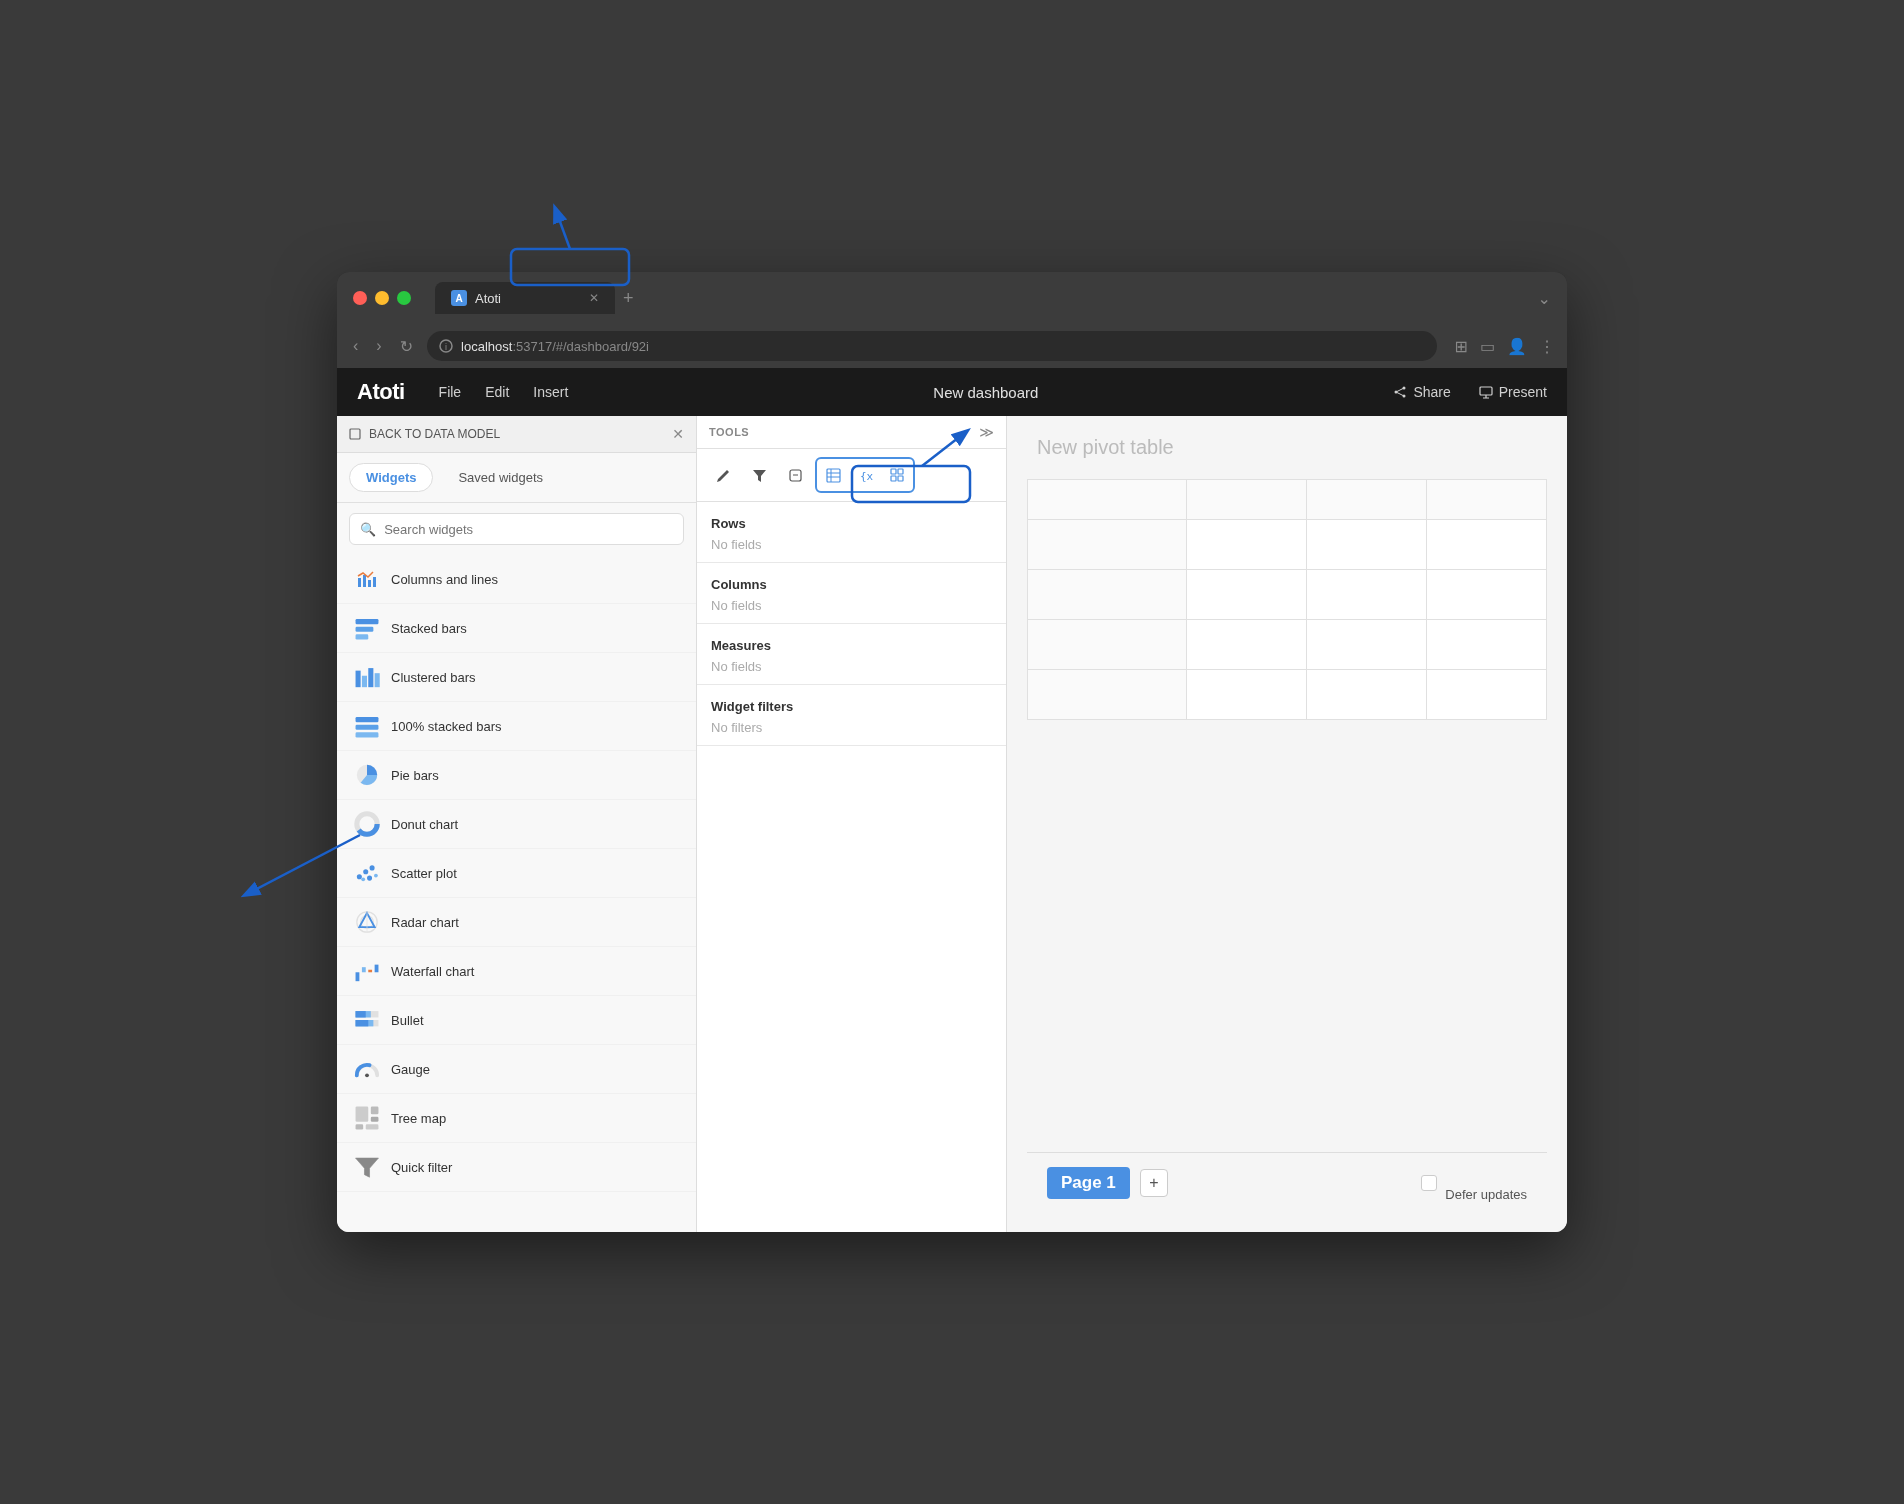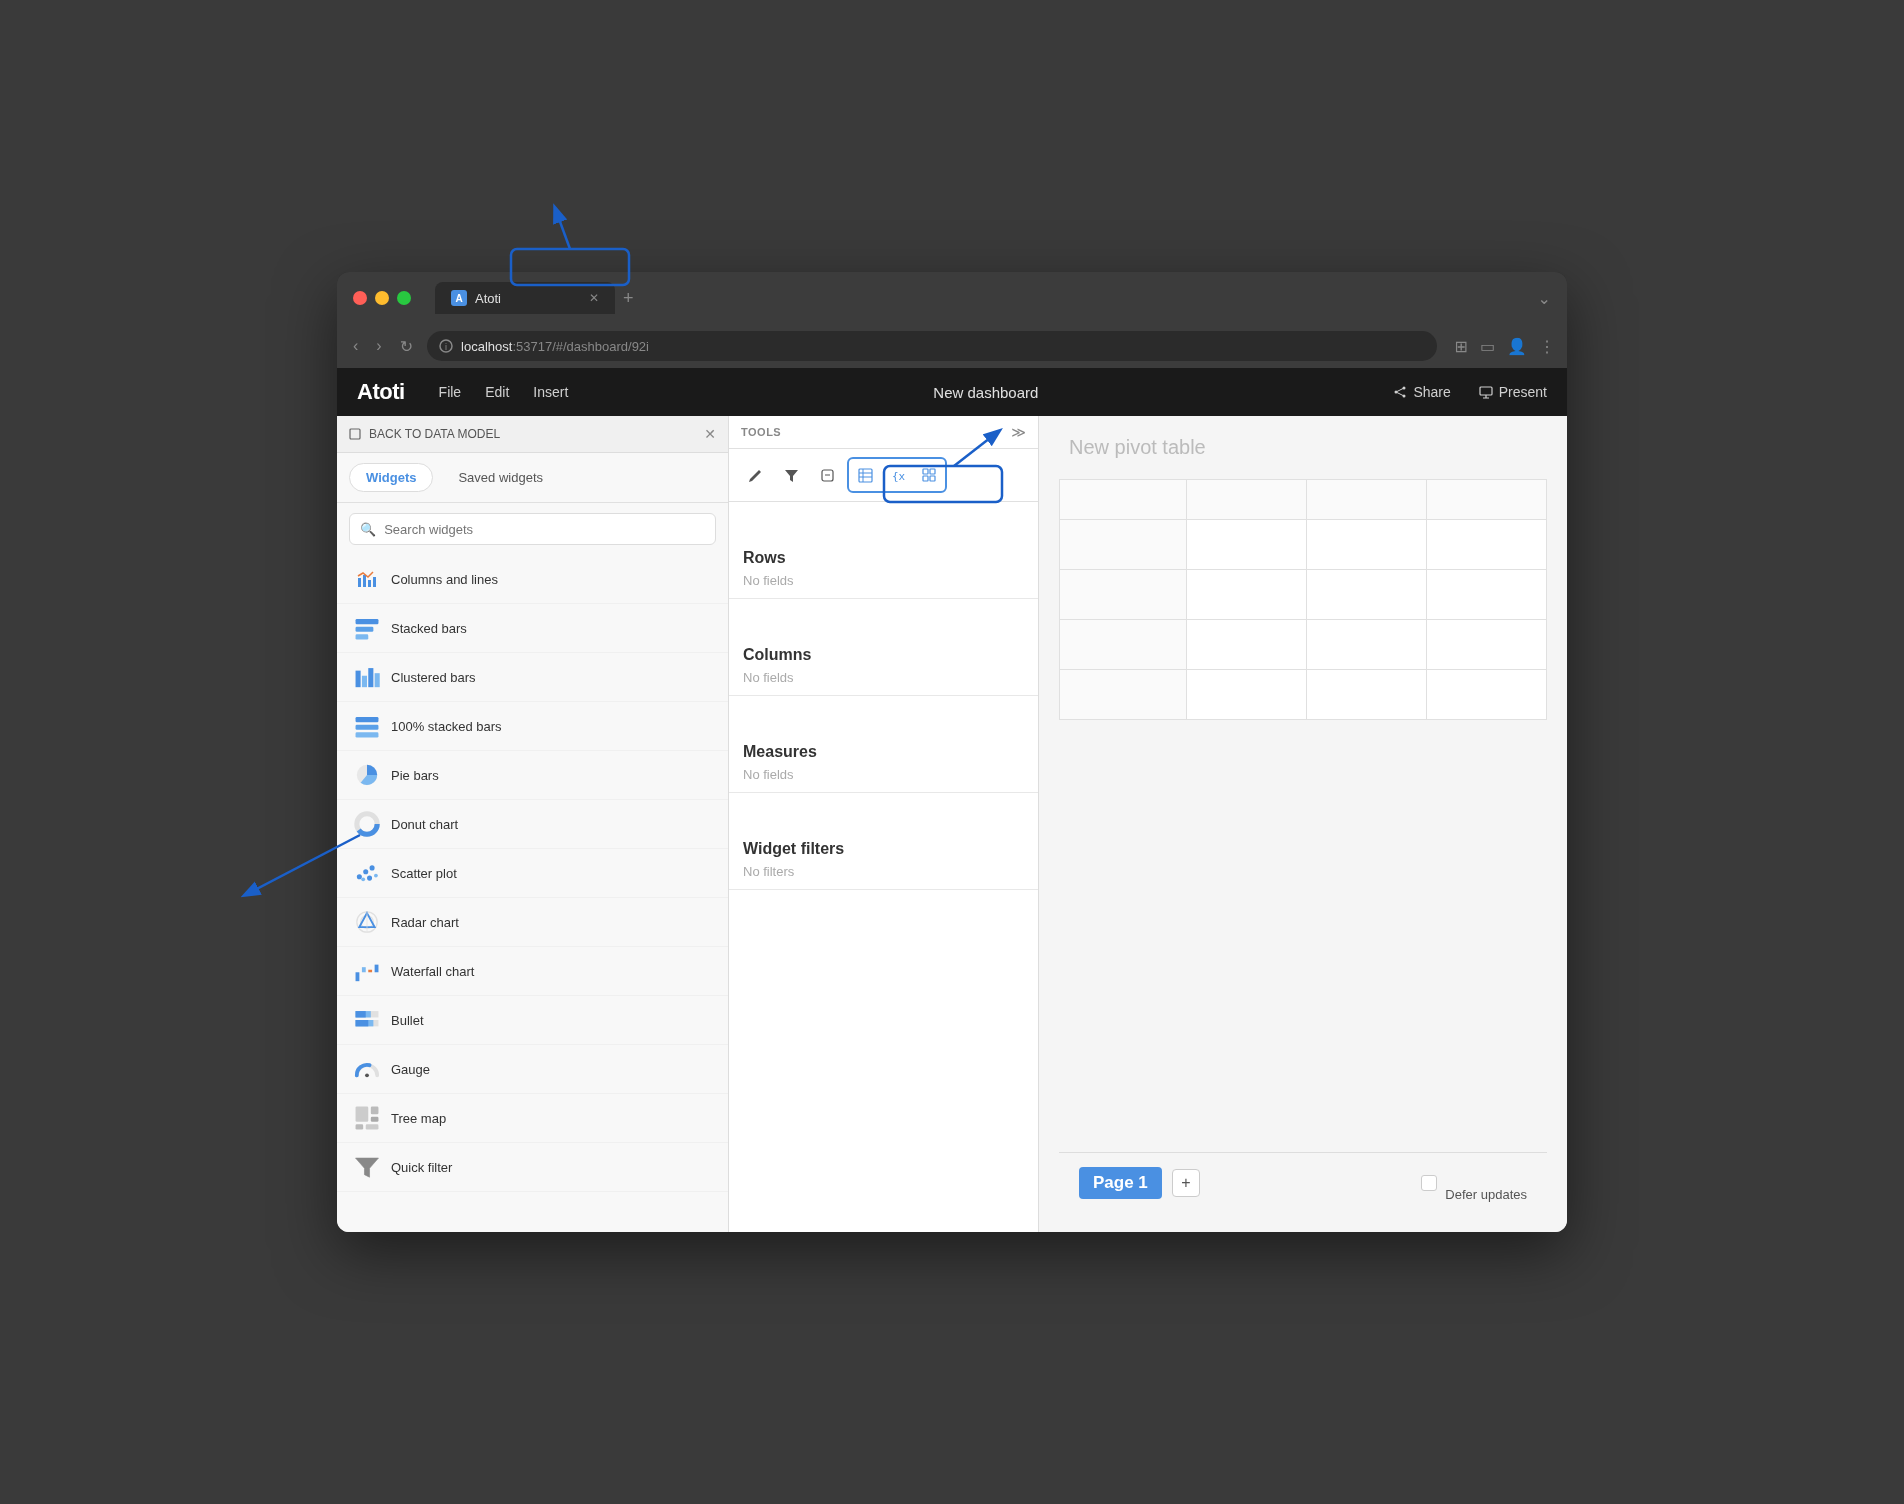--- a/index.html
+++ b/index.html
@@ -37,21 +37,21 @@
     .header-nav { display: flex; gap: 4px; }
     .header-nav-item { color: #d0d0d0; font-size: 14px; padding: 6px 10px; border-radius: 4px; cursor: pointer; }
     .header-title { flex: 1; text-align: center; color: #e0e0e0; font-size: 15px; }
     .header-actions { display: flex; gap: 28px; align-items: center; }
     .header-action { color: #d0d0d0; font-size: 14px; cursor: pointer; display: flex; align-items: center; gap: 6px; }
 
     
     .main-area { display: flex; flex: 1; overflow: hidden; }
 
     
-    .left-sidebar { width: 392px; background: #f8f8f8; border-right: 1px solid #ddd; display: flex; flex-direction: column; overflow: hidden; }
+    .left-sidebar { width: 360px; background: #f8f8f8; border-right: 1px solid #ddd; display: flex; flex-direction: column; overflow: hidden; }
 
     .sidebar-header { padding: 10px 12px; display: flex; align-items: center; gap: 8px; border-bottom: 1px solid #ddd; background: #f0f0f0; }
     .back-text { color: #555; font-size: 12px; font-weight: 500; flex: 1; }
     .sidebar-close { color: #888; cursor: pointer; font-size: 14px; }
 
     .sidebar-tabs { display: flex; padding: 10px 12px; gap: 8px; border-bottom: 1px solid #e0e0e0; }
     .sidebar-tab { padding: 6px 16px; border-radius: 16px; font-size: 13px; cursor: pointer; }
     .sidebar-tab-active { background: white; color: #4a90e2; font-weight: 600; border: 1px solid #ddd; }
     .sidebar-tab-inactive { color: #555; background: none; border: 1px solid transparent; }
 
@@ -70,21 +70,21 @@
     .tools-header { padding: 8px 12px; border-bottom: 1px solid #e0e0e0; display: flex; align-items: center; justify-content: space-between; }
     .tools-label { font-size: 11px; color: #888; font-weight: 600; letter-spacing: 0.5px; }
     .tools-collapse { color: #888; cursor: pointer; font-size: 14px; }
 
     .tools-toolbar { display: flex; align-items: center; padding: 8px 10px; gap: 4px; border-bottom: 1px solid #e0e0e0; }
     .tool-btn { width: 32px; height: 32px; display: flex; align-items: center; justify-content: center; border-radius: 4px; cursor: pointer; color: #555; font-size: 15px; border: none; background: none; }
     .tool-btn-group { display: flex; border: 2px solid #4a90e2; border-radius: 6px; overflow: hidden; }
     .tool-btn-group .tool-btn { border-radius: 0; border: none; }
 
     .section-block { padding: 14px 14px 10px; border-bottom: 1px solid #e8e8e8; }
-    .section-title { font-size: 16px; font-weight: 600; color: #333; margin-bottom: 6px; margin-top: 33px; }
+    .section-title { font-size: 13px; font-weight: 600; color: #333; margin-bottom: 6px; }
     .section-empty { font-size: 13px; color: #aaa; }
 
     
     .pivot-area { flex: 1; background: #f5f5f5; display: flex; flex-direction: column; padding: 20px; }
     .pivot-title { font-size: 20px; color: #bbb; margin-bottom: 20px; padding-left: 10px; }
     .pivot-cell { border-right: 1px solid #e8e8e8; border-bottom: 1px solid #e8e8e8; background: white; }
     .pivot-cell-header { background: #fafafa; }
 
     .bottom-bar { padding: 10px 20px; display: flex; align-items: center; gap: 10px; background: #f5f5f5; border-top: 1px solid #ddd; }
     .page-btn { padding: 6px 14px; border-radius: 4px; font-size: 17px; cursor: pointer; border: none; }

